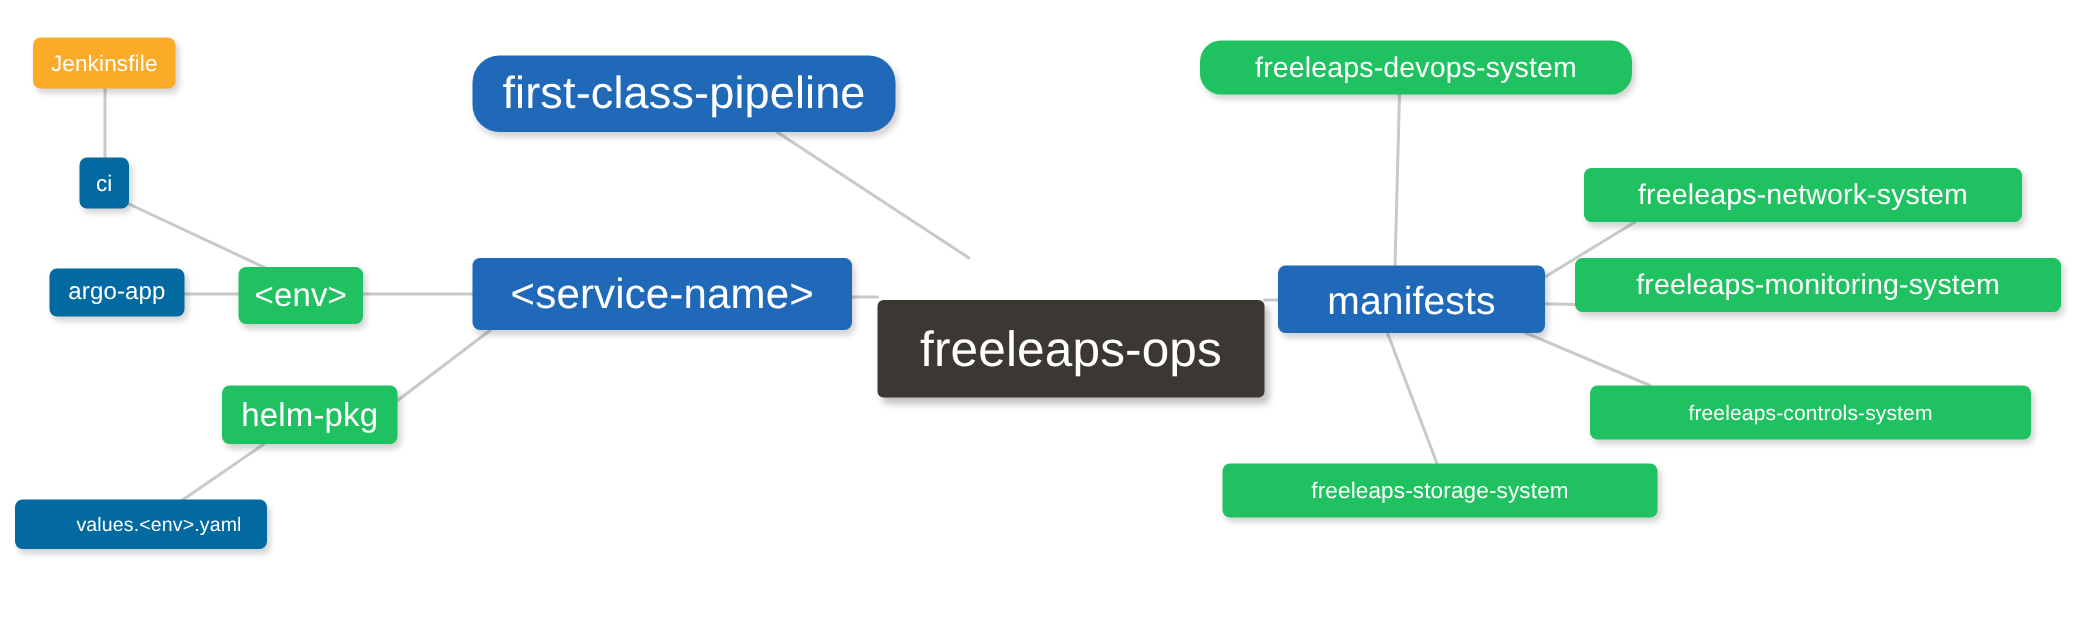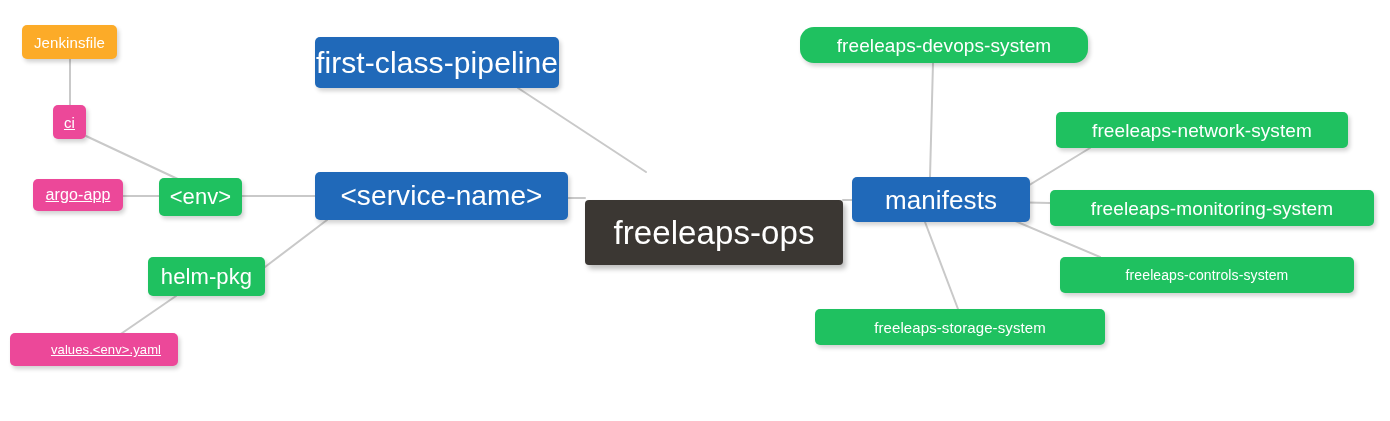--- a/index.html
+++ b/index.html
@@ -37,21 +37,21 @@
     letter-spacing: 0.1px;
   }
   .n-root {
     background: #3b3733;
     border-radius: 4px;
     font-size: 33px;
     box-shadow: 3px 4px 5px rgba(0,0,0,0.25);
   }
   .n-blue   { background: #2069b9; }
   .n-green  { background: #1fc160; }
-  .n-red    { background: #ec4899; text-decoration: underline; }
+  .n-red    { background: #0369a1; }
   .n-orange { background: #fcab28; }
 </style>
 </head>
 <body>
 
 <div id="canvas">
   <svg id="edges" viewBox="0 0 1390 421" xmlns="http://www.w3.org/2000/svg">
       <line x1="70" y1="59" x2="70" y2="105" stroke="#c9c9c9" stroke-width="2" stroke-linecap="round"></line>
       <line x1="86" y1="136" x2="182" y2="181" stroke="#c9c9c9" stroke-width="2" stroke-linecap="round"></line>
       <line x1="123" y1="196" x2="159" y2="196" stroke="#c9c9c9" stroke-width="2" stroke-linecap="round"></line>
@@ -67,23 +67,23 @@
       <line x1="1008" y1="218" x2="1100" y2="257" stroke="#c9c9c9" stroke-width="2" stroke-linecap="round"></line>
       <line x1="925" y1="222" x2="958" y2="309" stroke="#c9c9c9" stroke-width="2" stroke-linecap="round"></line>
     </svg>
   <div id="nodes">
       <div class="node n-orange" style="left: 22px; top: 25px; width: 95px; height: 34px; font-size: 15px;">Jenkinsfile</div>
       <div class="node n-red" style="left: 53px; top: 105px; width: 33px; height: 34px; font-size: 15px;">ci</div>
       <div class="node n-red" style="left: 33px; top: 179px; width: 90px; height: 32px; font-size: 16px;">argo-app</div>
       <div class="node n-green" style="left: 159px; top: 178px; width: 83px; height: 38px; font-size: 22px;">&lt;env&gt;</div>
       <div class="node n-green" style="left: 148px; top: 257px; width: 117px; height: 39px; font-size: 22px;">helm-pkg</div>
       <div class="node n-red" style="left: 10px; top: 333px; width: 168px; height: 33px; font-size: 13px; padding-left: 24px;">values.&lt;env&gt;.yaml</div>
-      <div class="node n-blue" style="left: 315px; top: 37px; width: 244px; height: 51px; font-size: 30px;">first-class-pipeline</div>
+      <div class="node n-blue" style="left: 315px; top: 37px; width: 282px; height: 51px; font-size: 30px; border-radius: 18px;">first-class-pipeline</div>
       <div class="node n-blue" style="left: 315px; top: 172px; width: 253px; height: 48px; font-size: 28px;">&lt;service-name&gt;</div>
       <div class="node n-root" style="left: 585px; top: 172px; width: 258px; height: 65px; font-size: 33px; margin-top: 28px;">freeleaps-ops</div>
       <div class="node n-blue" style="left: 852px; top: 177px; width: 178px; height: 45px; font-size: 26px;">manifests</div>
       <div class="node n-green" style="left: 800px; top: 27px; width: 288px; height: 36px; font-size: 19px; border-radius: 14px;">freeleaps-devops-system</div>
       <div class="node n-green" style="left: 1056px; top: 112px; width: 292px; height: 36px; font-size: 19px;">freeleaps-network-system</div>
-      <div class="node n-green" style="left: 1050px; top: 190px; width: 324px; height: 36px; font-size: 19px;">freeleaps-monitoring-system</div>
+      <div class="node n-green" style="left: 1050px; top: 172px; width: 324px; height: 36px; font-size: 19px;">freeleaps-monitoring-system</div>
       <div class="node n-green" style="left: 1060px; top: 257px; width: 294px; height: 36px; font-size: 14px;">freeleaps-controls-system</div>
       <div class="node n-green" style="left: 815px; top: 309px; width: 290px; height: 36px; font-size: 15px;">freeleaps-storage-system</div>
     </div>
 </div>
 
 </body></html>

